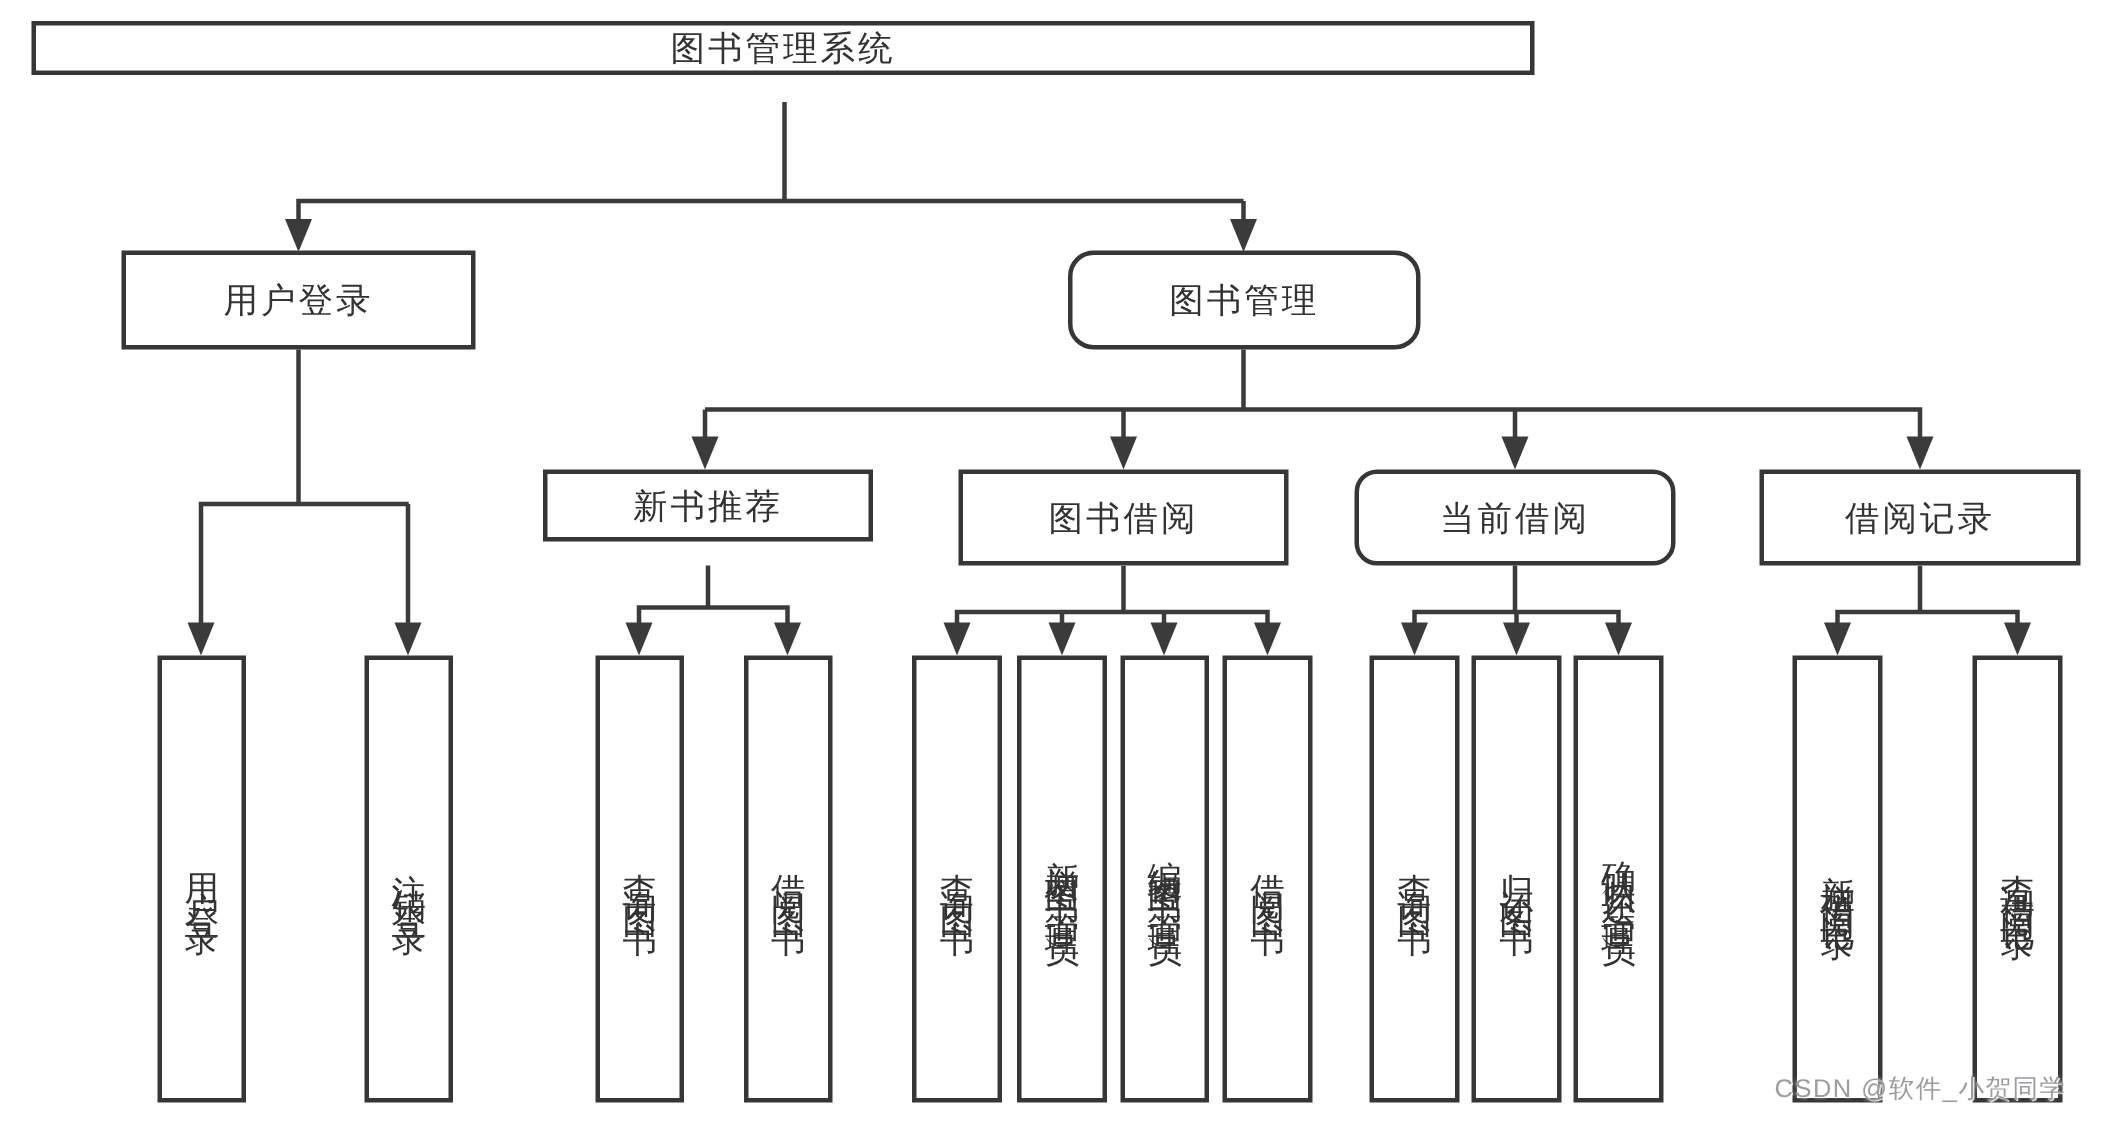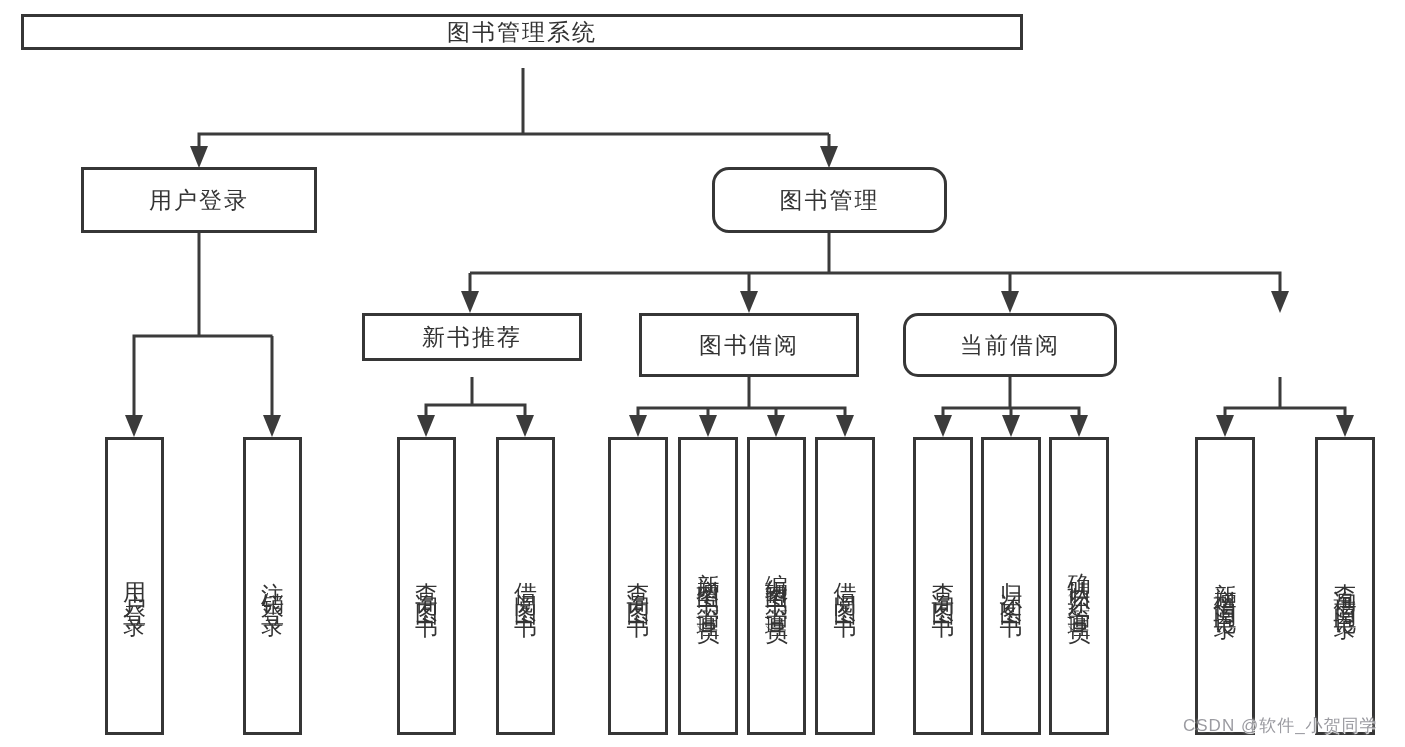--- a/index.html
+++ b/index.html
@@ -124,20 +124,23 @@
 
   <div class="node hbox" style="left:362px; top:313px; width:220px; height:48px;">
     <span>新书推荐</span>
   </div>
   <div class="node hbox" style="left:639px; top:313px; width:220px; height:64px;">
     <span>图书借阅</span>
   </div>
   <div class="node hbox" style="left:903px; top:313px; width:214px; height:64px;border-radius:15px;">
     <span>当前借阅</span>
   </div>
+  <div class="node hbox" style="left:1173px; top:313px; width:214px; height:64px;">
+    <span>借阅记录</span>
+  </div>
 
   <div class="node leaf" style="left:105px; width:59px;">
     <span>用户登录</span>
   </div>
   <div class="node leaf" style="left:243px; width:59px;">
     <span>注销登录</span>
   </div>
 
   <div class="node leaf" style="left:397px; width:59px;">
     <span>查询图书</span>

